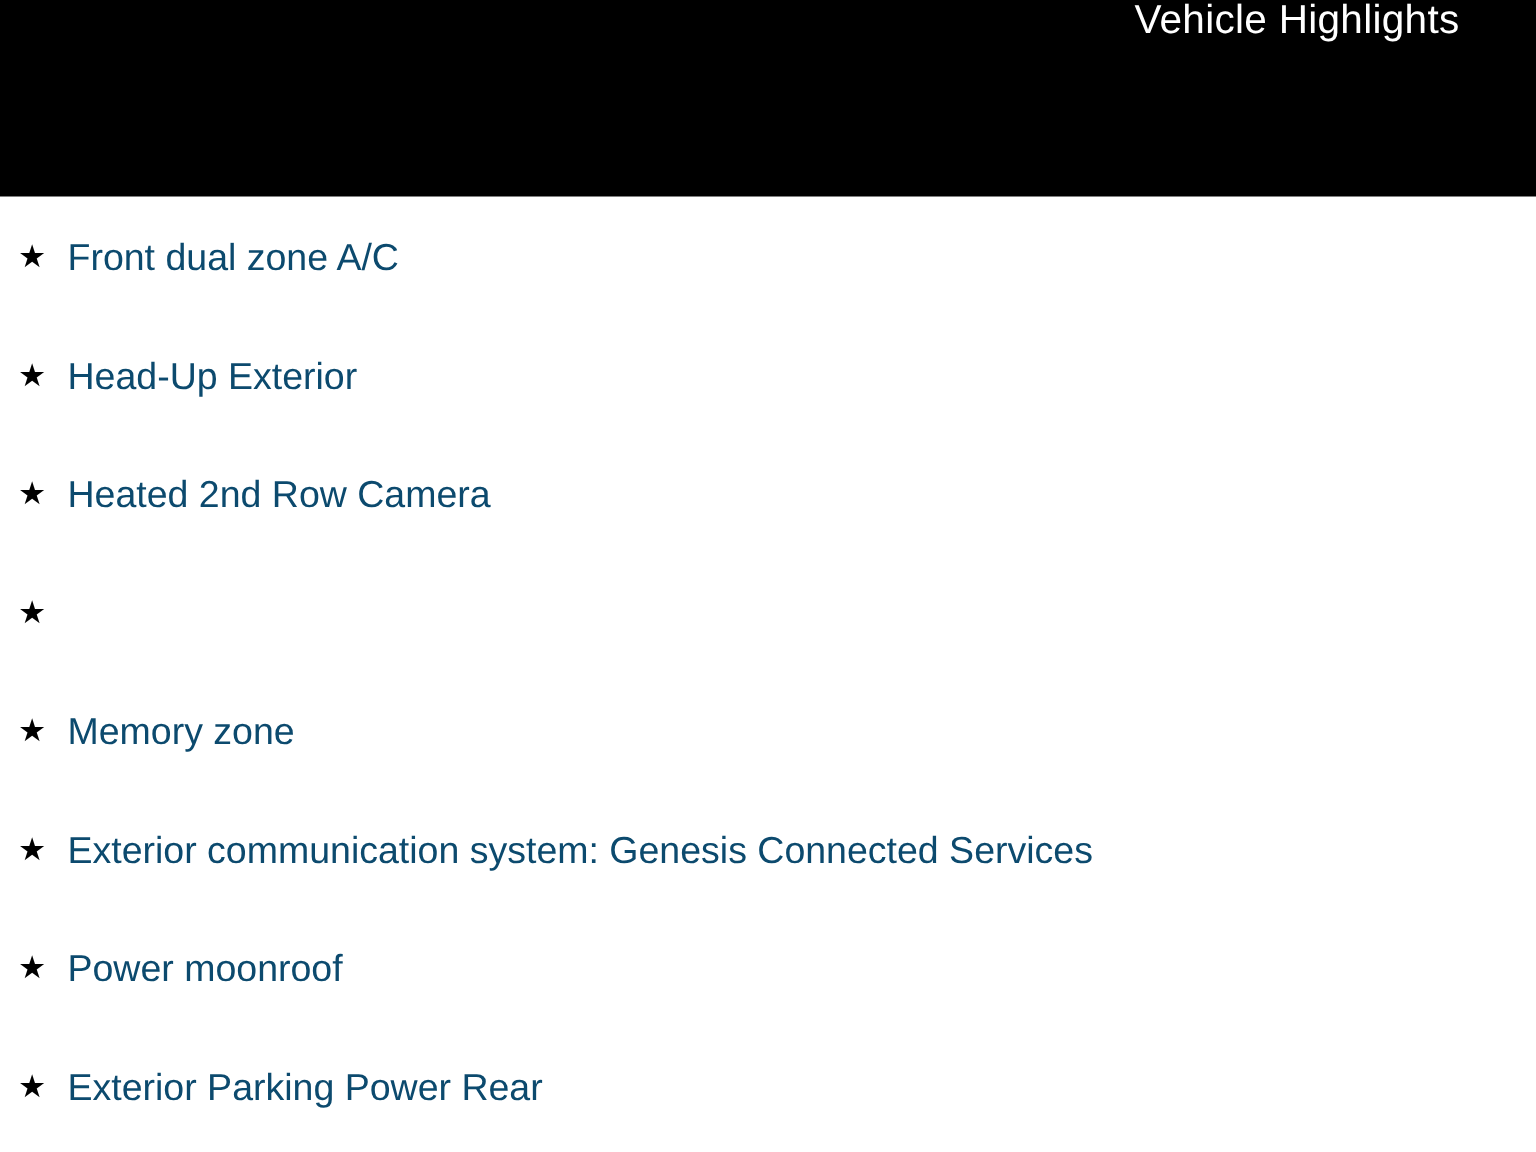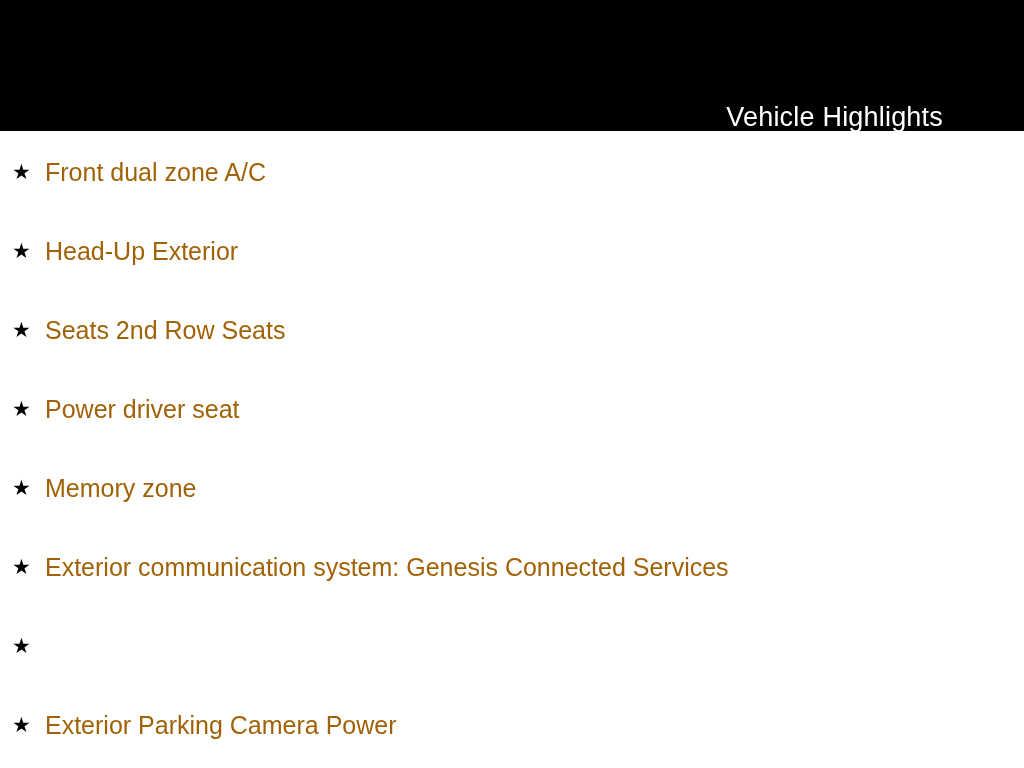--- a/index.html
+++ b/index.html
@@ -17,24 +17,24 @@
     position: relative;
     width: 1024px;
     height: 768px;
     background: #ffffff;
   }
   .header-bar {
     width: 100%;
     height: 131px;
     background: #000000;
     display: flex;
-    align-items: flex-end;
+    align-items: flex-start;
     justify-content: flex-end;
     box-sizing: border-box;
-    padding-right: 81px;
+    padding-right: 51px;
   }
   .header-title {
     color: #ffffff;
     font-size: 27px;
     font-weight: 400;
     letter-spacing: 0.2px;
     line-height: 1;
   }
   .highlights-list {
     list-style: none;
@@ -51,21 +51,21 @@
   }
   .star-icon {
     flex: 0 0 auto;
     width: 22px;
     color: #000000;
     font-size: 21px;
     line-height: 30px;
     text-align: left;
   }
   .highlight-label {
-    color: #a16207;
+    color: #0c4a6e;
     font-size: 25px;
     line-height: 30px;
     padding-left: 11px;
     white-space: nowrap;
   }
 </style>
 </head>
 <body>
 
 <div class="page">
@@ -78,36 +78,36 @@
     <li class="highlight-item">
       <span class="star-icon">★</span>
       <span class="highlight-label">Front dual zone A/C</span>
     </li>
     <li class="highlight-item">
       <span class="star-icon">★</span>
       <span class="highlight-label">Head-Up Exterior</span>
     </li>
     <li class="highlight-item">
       <span class="star-icon">★</span>
-      <span class="highlight-label">Seats 2nd Row Seats</span>
+      <span class="highlight-label">Heated 2nd Row Camera</span>
     </li>
     <li class="highlight-item">
       <span class="star-icon">★</span>
-      <span class="highlight-label">Power driver seat</span>
     </li>
     <li class="highlight-item">
       <span class="star-icon">★</span>
       <span class="highlight-label">Memory zone</span>
     </li>
     <li class="highlight-item">
       <span class="star-icon">★</span>
       <span class="highlight-label">Exterior communication system: Genesis Connected Services</span>
     </li>
     <li class="highlight-item">
       <span class="star-icon">★</span>
+      <span class="highlight-label">Power moonroof</span>
     </li>
     <li class="highlight-item">
       <span class="star-icon">★</span>
-      <span class="highlight-label">Exterior Parking Camera Power</span>
+      <span class="highlight-label">Exterior Parking Power Rear</span>
     </li>
   </ul>
 
 </div>
 
 </body></html>

